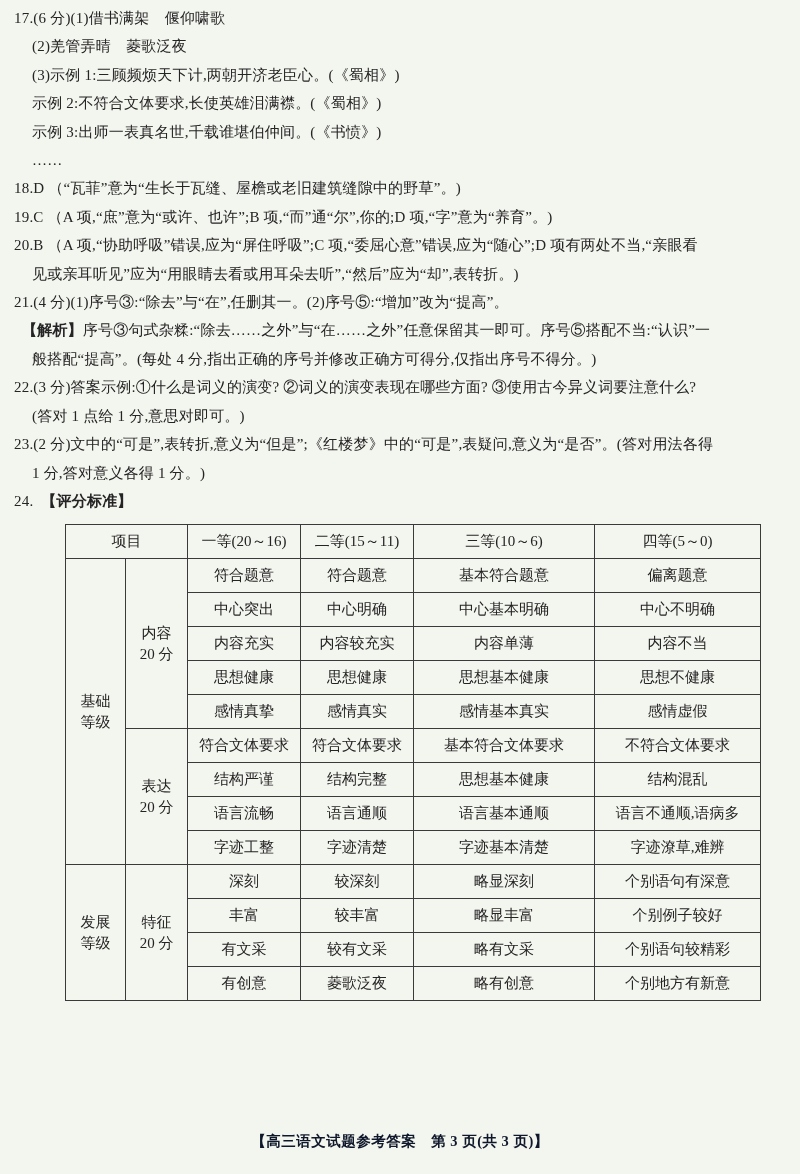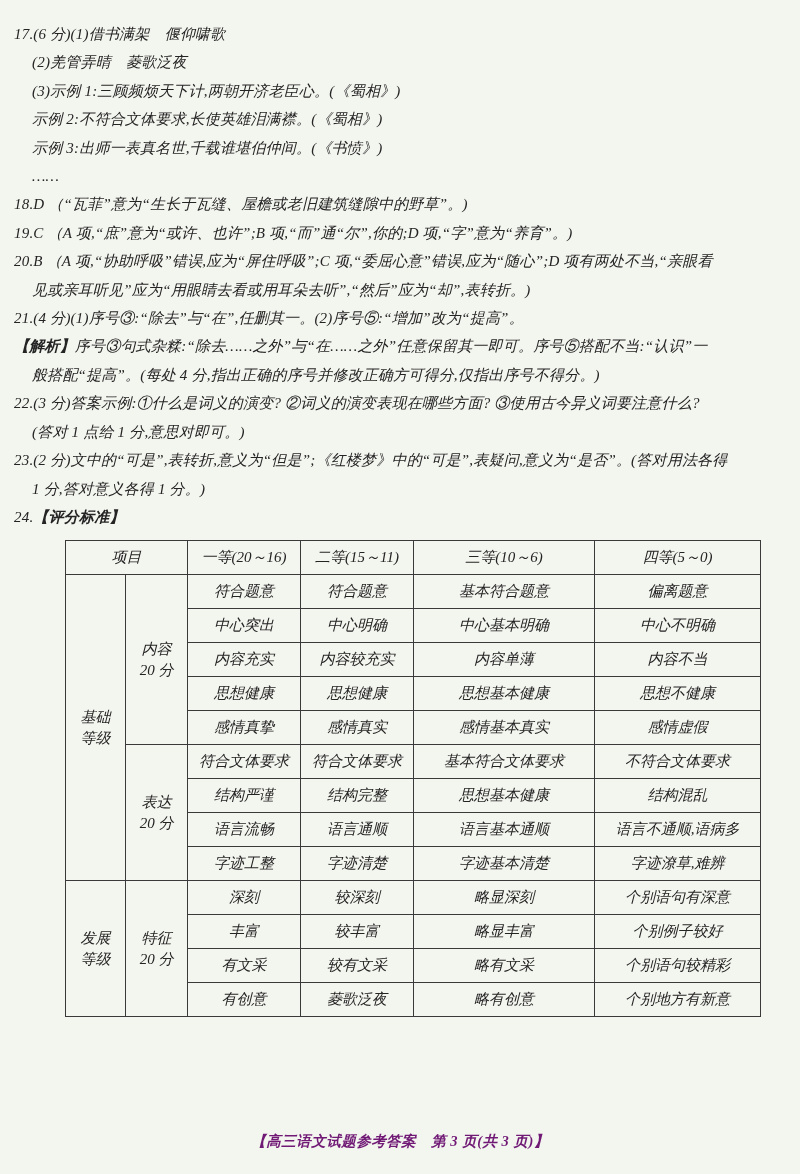--- a/index.html
+++ b/index.html
@@ -7,32 +7,31 @@
   body {
     width: 800px; height: 1174px;
     background: #f3f5ef;
     font-family: "Liberation Serif", "DejaVu Serif", serif;
     color: #242424;
   }
   .page {
     position: relative;
     width: 800px; height: 1174px;
     box-sizing: border-box;
-    padding: 20px 14px 0 14px;
+    padding: 4px 14px 0 14px;
     overflow: hidden;
-    font-style: italic;
   }
   .answers .line {
     font-size: 15px;
     line-height: 28.4px;
     white-space: nowrap;
     letter-spacing: 0.2px;
   }
   .answers .line.indent-1 { padding-left: 18px; }
-  .bold { font-weight: bold; }
+  .bold { font-weight: bold; margin-left: 8px; }
 
   table.score {
     border-collapse: collapse;
     margin: 9px 2px 0 51px;
     table-layout: fixed;
   }
   table.score th, table.score td {
     border: 1px solid #3a3a3a;
     text-align: center;
     vertical-align: middle;
@@ -43,21 +42,21 @@
     white-space: pre-line;
     line-height: 21px;
     overflow: hidden;
   }
   .footer {
     position: absolute;
     top: 1132px; left: 0;
     width: 800px;
     text-align: center;
     font-size: 14.5px;
-    color: #701a75;
+    color: #0f172a;
     font-weight: bold;
     letter-spacing: 0.5px;
   }
 </style>
 </head>
 <body>
 
 <div class="page">
 
   <div class="answers">

